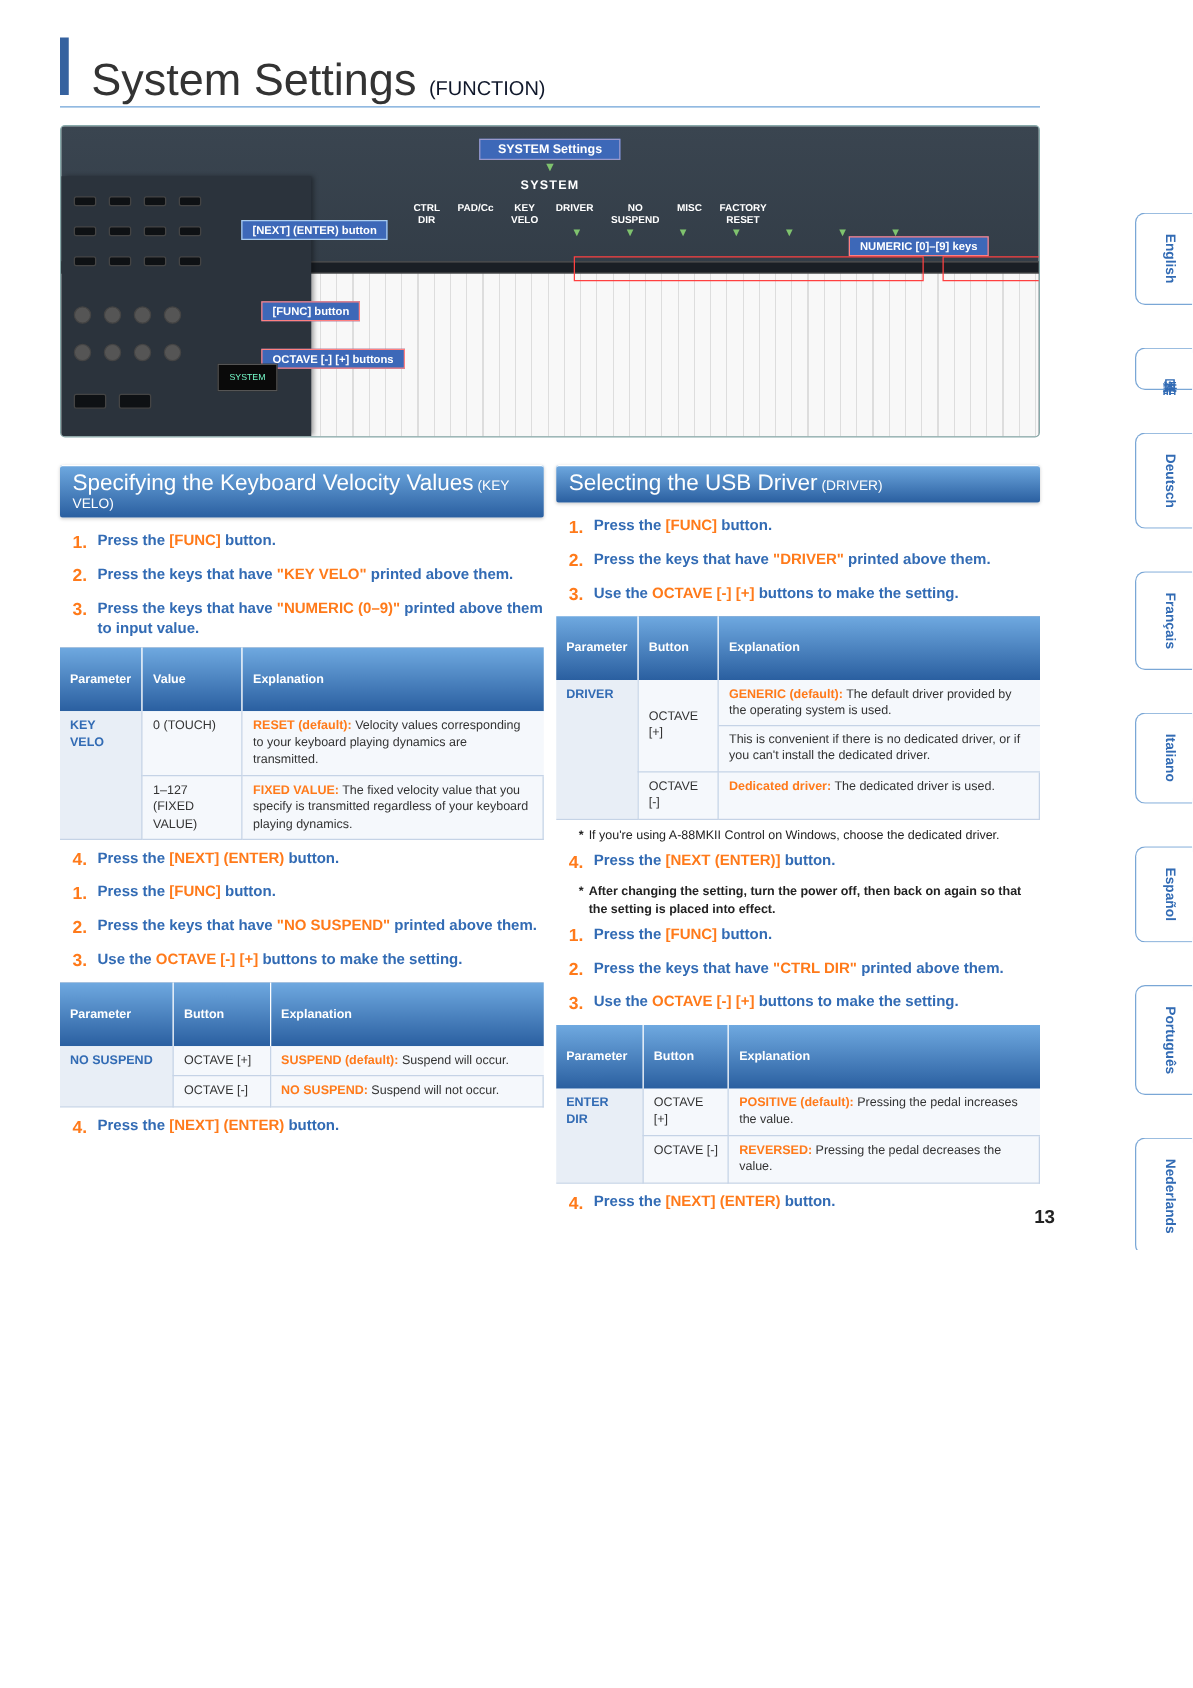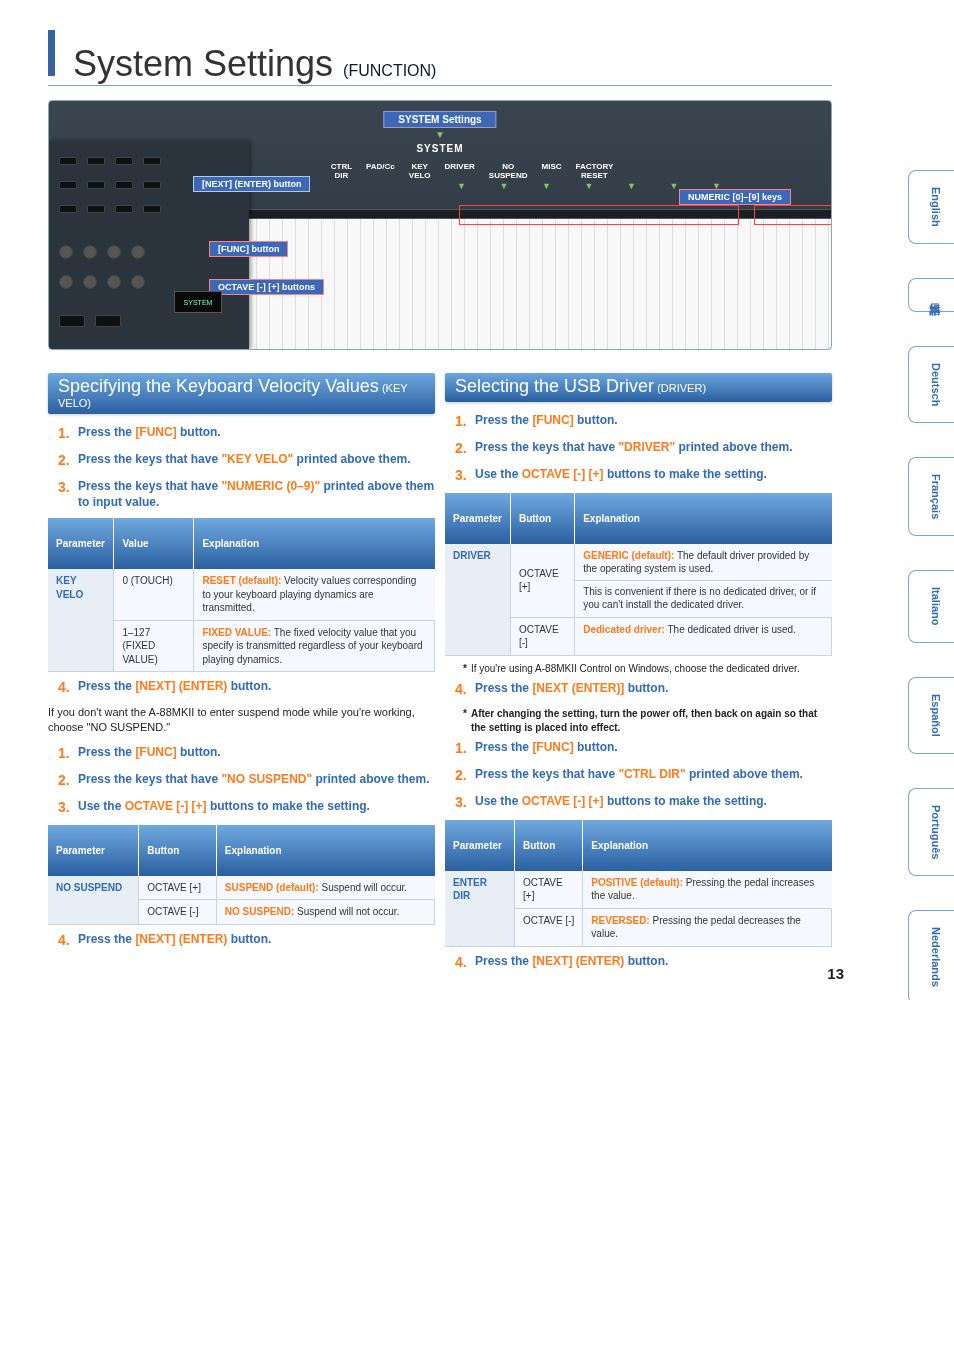--- a/index.html
+++ b/index.html
@@ -194,21 +194,20 @@
         </tr>
       </tbody>
         </table>
 
       <div class="step">
           <span class="num">4</span>
         <span class="txt"><span>Press the </span><span class="kw">[NEXT] (ENTER)</span><span> button.</span></span>
         </div>
 
 
-      <p class="body">If you don't want the A-88MKII to enter suspend mode while you're working, choose "NO SUSPEND."</p>
 
       <div class="step">
           <span class="num">1</span>
         <span class="txt"><span>Press the </span><span class="kw">[FUNC]</span><span> button.</span></span>
         </div>
       <div class="step">
           <span class="num">2</span>
         <span class="txt"><span>Press the keys that have </span><span class="kw">"NO SUSPEND"</span><span> printed above them.</span></span>
         </div>
       <div class="step">

